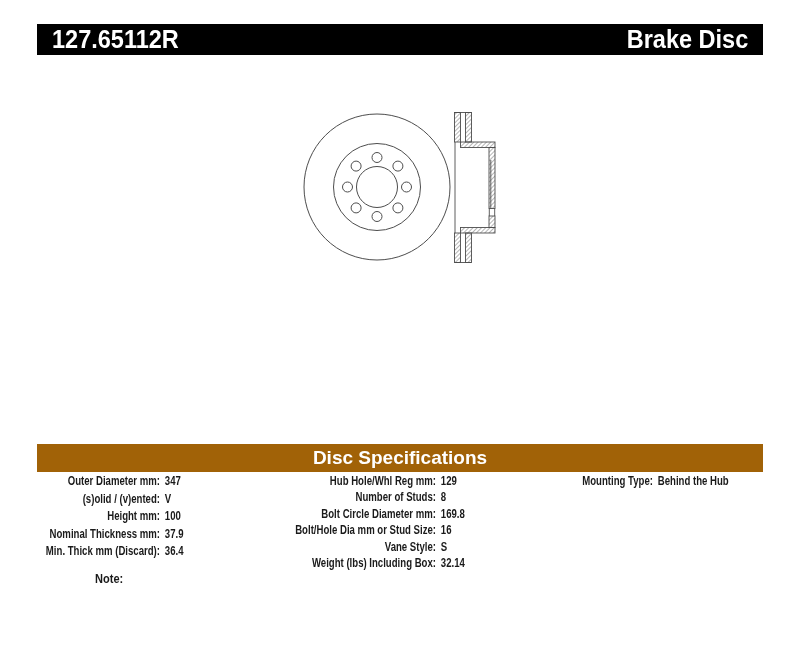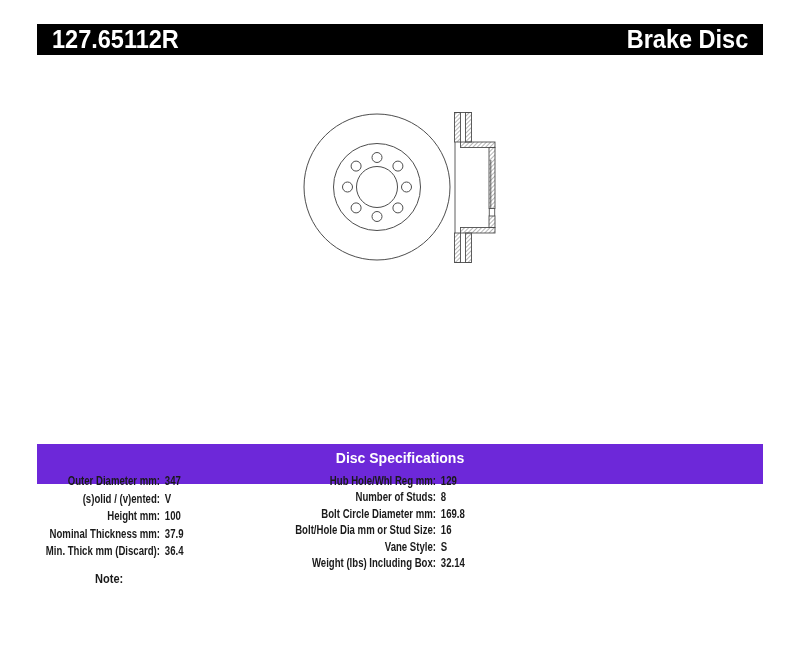--- a/index.html
+++ b/index.html
@@ -29,25 +29,25 @@
     font-size: 25px;
     line-height: 31px;
     white-space: nowrap;
   }
   .title-bar .part-number { transform: scaleX(0.94); transform-origin: left center; }
   .title-bar .product-name { transform: scaleX(0.94); transform-origin: right center; }
 
   .section-bar {
     position: absolute;
     left: 37px; top: 444px;
-    width: 726px; height: 40px;
-    background: #6d28d9;
+    width: 726px; height: 28px;
+    background: #a16207;
     color: #ffffff;
     font-weight: bold;
-    font-size: 14px;
+    font-size: 19px;
     line-height: 28px;
     text-align: center;
     white-space: nowrap;
   }
 
   
   .drawing {
     position: absolute;
     left: 280px; top: 95px;
     width: 230px; height: 185px;
@@ -178,16 +178,21 @@
       <span class="spec-label">Bolt/Hole Dia mm or Stud Size:</span><span class="spec-value">16</span>
     </div>
     <div class="spec-row">
       <span class="spec-label">Vane Style:</span><span class="spec-value">S</span>
     </div>
     <div class="spec-row">
       <span class="spec-label">Weight (lbs) Including Box:</span><span class="spec-value">32.14</span>
     </div>
   </div>
 
+  <div class="spec-col col3">
+    <div class="spec-row">
+      <span class="spec-label">Mounting Type:</span><span class="spec-value">Behind the Hub</span>
+    </div>
+  </div>
 
   <div class="note-label">Note:</div>
 
 </div>
 
 </body></html>

